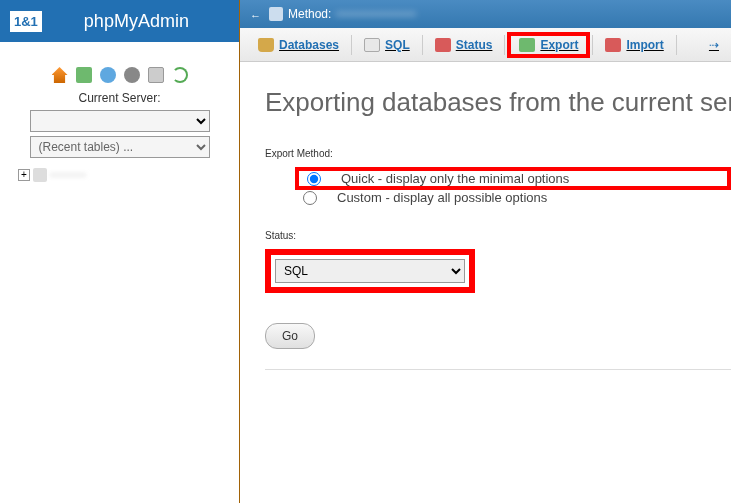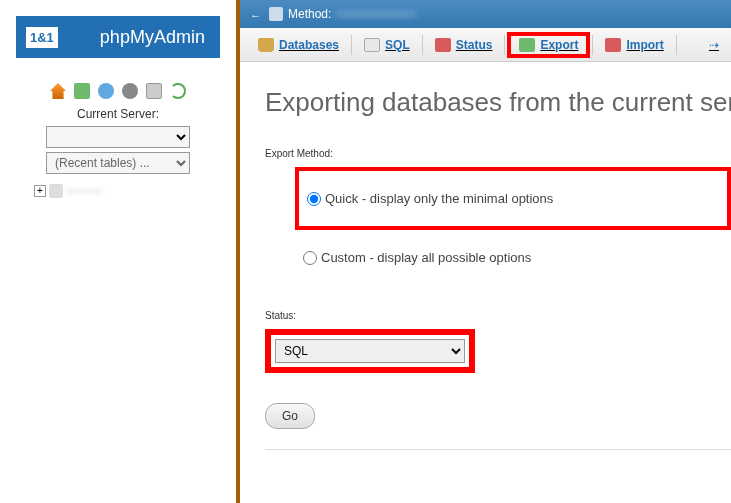--- a/index.html
+++ b/index.html
@@ -1,30 +1,30 @@
 <!DOCTYPE html>
 <html><head>
   <meta charset="utf-8">
   <style>
     * { box-sizing: border-box; margin: 0; padding: 0; }
     body { font-family: Arial, sans-serif; font-size: 12px; background: #fff; width: 731px; height: 503px; overflow: hidden; }
     
     .container { display: flex; height: 100%; }
     
     
-    .sidebar { width: 240px; background: #fff; border-right: 4px solid #a16207; padding: 16px; }
+    .sidebar { width: 240px; background: #fff; border-right: 1px solid #a16207; padding: 0; }
     .logo-bar { background: #2270b3; color: #fff; height: 42px; display: flex; align-items: center; padding: 0 10px; }
     .logo-box { background: #fff; color: #2270b3; font-weight: bold; padding: 3px 4px; font-size: 13px; margin-right: 10px; }
     .logo-text { font-size: 18px; font-weight: normal; margin-left: 32px; }
     
     .sidebar-content { padding: 10px; text-align: center; }
     .icon-row { display: flex; justify-content: center; gap: 8px; margin: 15px 0 8px; }
     .mini-icon { width: 16px; height: 16px; display: inline-block; }
     .current-server-label { font-size: 12px; margin-bottom: 5px; color: #333; }
-    .server-select, .recent-select { width: 144px; height: 22px; border: 1px solid #999; background: #f5f5f5; margin: 4px auto; display: block; font-size: 12px; padding: 2px 4px; }
+    .server-select, .recent-select { width: 180px; height: 22px; border: 1px solid #999; background: #f5f5f5; margin: 4px auto; display: block; font-size: 12px; padding: 2px 4px; }
     .recent-select { color: #666; }
     
     .tree { text-align: left; margin-top: 10px; padding-left: 8px; display: flex; align-items: center; gap: 3px; }
     .tree-expand { width: 12px; height: 12px; border: 1px solid #999; display: inline-flex; align-items: center; justify-content: center; font-size: 10px; line-height: 1; background: #fff; }
     .tree-db-icon { width: 14px; height: 14px; background: #ddd; border-radius: 2px; }
     .tree-label { background: #eee; padding: 2px 30px 2px 6px; font-size: 11px; color: #999; filter: blur(2px); }
     
     
     .main { flex: 1; background: #fff; overflow: hidden; }
     .server-bar { background: linear-gradient(#4a8bc2, #3478b0); color: #fff; height: 28px; display: flex; align-items: center; padding: 0 10px; font-size: 12px; }
@@ -37,21 +37,21 @@
     .tab-sep { width: 1px; height: 20px; background: #ccc; }
     .tab-icon { width: 16px; height: 14px; }
     .tab.highlight { border: 4px solid #ff0000; padding: 2px 8px; justify-content: flex-end; }
     
     .content { padding: 25px 0 25px 25px; }
     .page-title { font-size: 26px; font-weight: normal; color: #666; margin-bottom: 30px; white-space: nowrap; overflow: hidden; }
     
     .section-label { font-weight: normal; font-size: 10px; color: #333; margin-bottom: 8px; }
     
     .radio-group { margin-left: 30px; margin-bottom: 25px; }
-    .radio-row { display: flex; align-items: center; gap: 4px; padding: 20px 8px; font-size: 13px; color: #444; }
+    .radio-row { display: flex; align-items: center; gap: 20px; padding: 0 8px; font-size: 13px; color: #444; }
     .radio-row.highlight { border: 4px solid #ff0000; }
     .radio-row input { width: 14px; height: 14px; }
     
     .format-select-wrap { border: 6px solid #ff0000; display: inline-block; padding: 4px; margin-bottom: 30px; }
     .format-select { width: 190px; height: 24px; border: 1px solid #999; font-size: 12px; padding: 2px 4px; }
     
     .go-btn { background: linear-gradient(#f8f8f8, #e0e0e0); border: 1px solid #aaa; border-radius: 12px; padding: 5px 16px; font-size: 12px; cursor: pointer; color: #333; }
     
     .hr { border: none; border-top: 1px solid #ddd; margin: 20px 0; }
     

